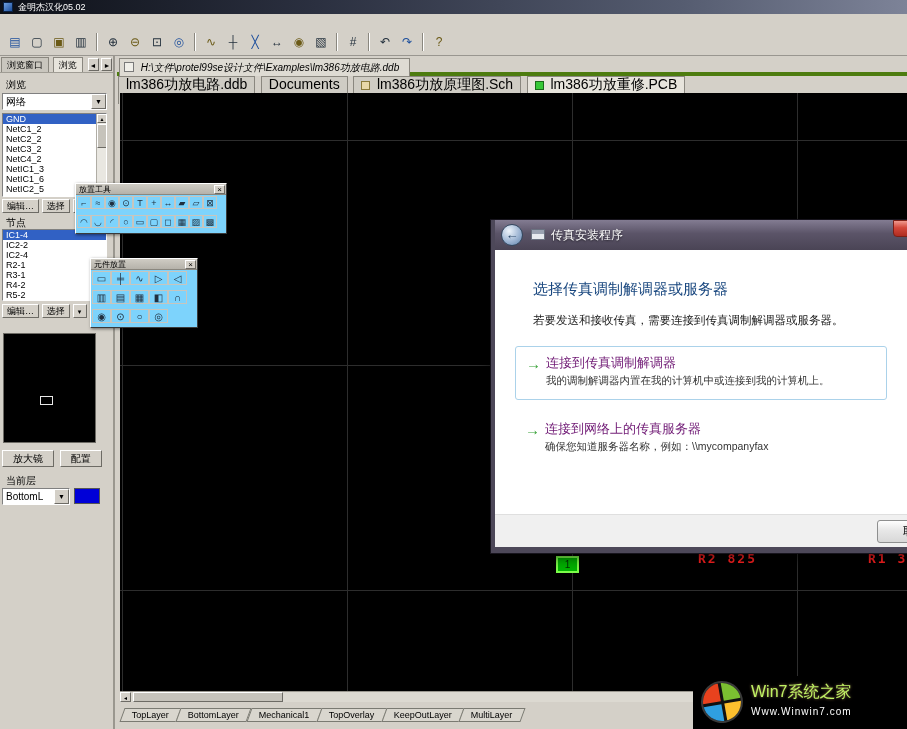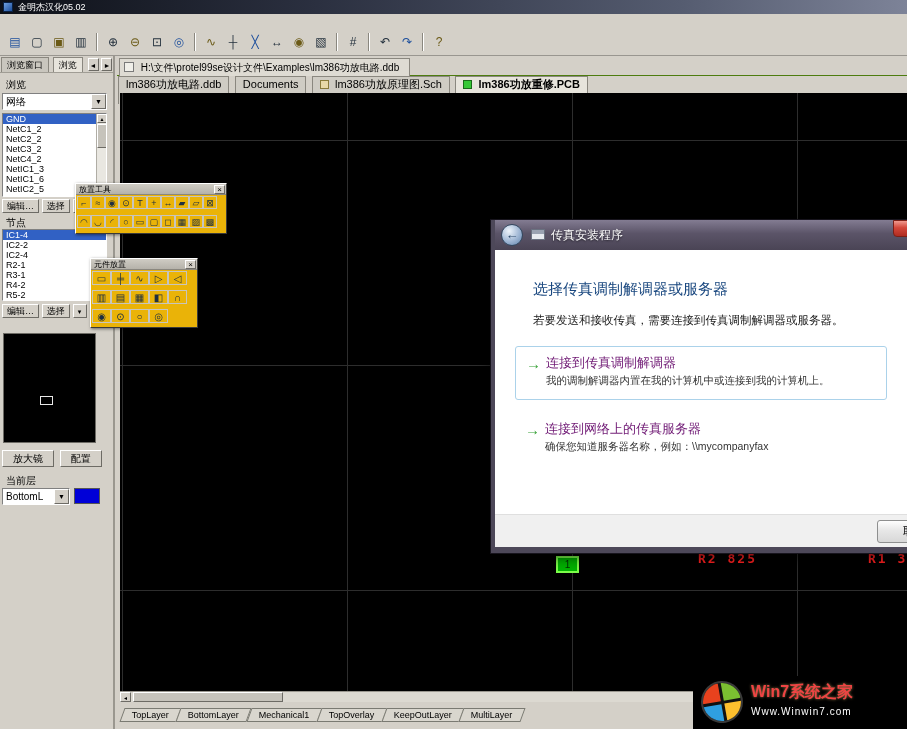--- a/index.html
+++ b/index.html
@@ -64,29 +64,29 @@
   .sbtn{display:inline-block;height:14px;line-height:13px;padding:0 4px;font-size:9px;
     background:#d4d0c8;border:1px solid;border-color:#fff #6d6b65 #6d6b65 #fff;vertical-align:top;}
   .sbtn.sq{width:14px;padding:0;text-align:center;font-size:7px;}
   .preview{position:absolute;left:3px;width:93px;background:#000;border:1px solid #6d6b65;}
   .preview .mini{position:absolute;left:36px;top:62px;width:13px;height:9px;border:1px solid #e8e8e8;}
   .bigbtn{display:inline-block;height:17px;line-height:16px;padding:0 10px;font-size:10px;
     background:#d4d0c8;border:1px solid;border-color:#fff #6d6b65 #6d6b65 #fff;vertical-align:top;margin-right:3px;}
   .swatch{position:absolute;left:72px;top:0;width:26px;height:16px;background:#0000d8;border:1px solid #555;}
   
   .main{position:absolute;left:117px;top:56px;width:790px;height:673px;background:#d4d0c8;}
-  .addr-row{position:absolute;left:0;top:0;width:100%;height:20px;border-bottom:1px solid #4d7c0f;}
+  .addr-row{position:absolute;left:0;top:0;width:100%;height:20px;border-bottom:4px solid #4d7c0f;font-style:italic;}
   .addr-tab{position:absolute;left:2px;top:2px;height:18px;line-height:17px;padding:0 10px 0 4px;
     font-size:10px;background:#dedbd3;border:1px solid #8a877f;border-bottom:none;white-space:nowrap;}
   .doc-ico{display:inline-block;width:10px;height:10px;margin-right:4px;vertical-align:-1px;
     background:#f0efe9;border:1px solid #7a7a7a;}
   .doc-row{position:absolute;left:0;top:20px;width:100%;height:17px;}
-  .dtab{display:inline-block;height:28px;line-height:15px;padding:0 7px;margin-left:1px;font-size:11px;
+  .dtab{display:inline-block;height:28px;line-height:15px;padding:0 7px;margin-left:1px;font-size:14px;
     background:#cfccc4;border:1px solid #8a877f;border-bottom:none;vertical-align:top;white-space:nowrap;}
-  .dtab.active{background:#e7e4dc;font-weight:bold;}
+  .dtab.active{background:#e7e4dc;}
   .pcb-ico{display:inline-block;width:9px;height:9px;margin-right:3px;vertical-align:-1px;
     background:#37c837;border:1px solid #1a6b1a;}
   .sch-ico{display:inline-block;width:9px;height:9px;margin-right:3px;vertical-align:-1px;
     background:#e8d8a8;border:1px solid #8a7a3a;}
   .canvas{position:absolute;left:3px;top:37px;right:0;bottom:38px;background:#000;overflow:hidden;}
   .grid{position:absolute;inset:0;
     background-image:linear-gradient(to right,#2d2d2d 1px,transparent 1px),
                      linear-gradient(to bottom,#2d2d2d 1px,transparent 1px);
     background-size:225px 225px;background-position:2px 47px;}
   .pad{position:absolute;left:436px;top:463px;width:23px;height:17px;background:#00b400;
@@ -97,21 +97,21 @@
     border-top:1px solid #9a978f;}
   .harrow{position:absolute;top:0;width:11px;height:10px;background:#d4d0c8;text-align:center;
     font-size:5px;line-height:10px;border:1px solid;border-color:#fff #6d6b65 #6d6b65 #fff;}
   .hthumb{position:absolute;left:13px;top:0;width:150px;height:10px;background:#c6c3bb;
     border:1px solid;border-color:#fff #6d6b65 #6d6b65 #fff;}
   .layer-row{position:absolute;left:10px;right:0;top:648px;height:16px;white-space:nowrap;}
   .ltab{display:inline-block;height:14px;line-height:13px;padding:0 9px;margin-left:-5px;font-size:9px;
     background:#d9d6ce;border:1px solid #7a7a72;transform:skewX(-20deg);}
   .ltab>span{display:inline-block;transform:skewX(20deg);}
   
-  .ftb{position:absolute;background:#eab308;border:1px solid;border-color:#fff #3a3a3a #3a3a3a #fff;
+  .ftb{position:absolute;background:#7dd3fc;border:1px solid;border-color:#fff #3a3a3a #3a3a3a #fff;
     box-shadow:1px 1px 3px rgba(0,0,0,.5);z-index:5;}
   .ftb-title{height:11px;background:linear-gradient(#cfccc4,#b5b2aa);font-size:8px;line-height:11px;
     padding-left:3px;border-bottom:1px solid #8a877f;position:relative;}
   .ftb-x{position:absolute;right:1px;top:1px;width:11px;height:9px;line-height:8px;text-align:center;
     font-size:8px;background:#d4d0c8;border:1px solid;border-color:#fff #6d6b65 #6d6b65 #fff;}
   .ftb-row{white-space:nowrap;padding:1px 1px 0 1px;}
   .mbtn{display:inline-block;width:14px;height:13px;line-height:13px;text-align:center;font-size:9px;
     color:#203040;vertical-align:top;border:1px solid #c8c5bd;}
   .ftb2 .mbtn{width:19px;height:14px;line-height:14px;font-size:10px;}
   
@@ -142,21 +142,21 @@
   .dlg-cancel{position:absolute;left:382px;top:5px;width:74px;height:23px;
     background:linear-gradient(#fefefe,#e7e7e7 45%,#d8d8d8);border:1px solid #8e8f8f;border-radius:3px;
     font-size:11px;text-align:center;line-height:21px;}
   
   .watermark{position:absolute;right:0;bottom:0;width:214px;height:53px;background:#000;z-index:20;}
   .flag{position:absolute;left:10px;top:7px;width:38px;height:38px;border-radius:50%;overflow:hidden;
     transform:rotate(-10deg);display:grid;grid-template-columns:1fr 1fr;grid-template-rows:1fr 1fr;
     gap:3px;background:#111;box-shadow:0 0 0 2px #3a3a3a;}
   .fq1{background:#e8421e;} .fq2{background:#7bbf31;} .fq3{background:#2f9fe0;} .fq4{background:#fdbf2e;}
   .wm-text{position:absolute;left:58px;top:6px;}
-  .wm-brand{font-size:16px;font-weight:bold;color:#ef4444;text-shadow:0 0 3px rgba(255,200,120,.6);text-align:right;}
+  .wm-brand{font-size:16px;font-weight:normal;color:#bef264;text-shadow:0 0 3px rgba(255,200,120,.6);}
   .wm-site{font-size:10px;color:#fff;letter-spacing:1px;margin-top:3px;}
 </style>
 </head>
 <body>
 
 <div class="screen">
 
   <div class="titlebar">
     <span class="app-ico"></span>
     <span>金明杰汉化05.02</span>

